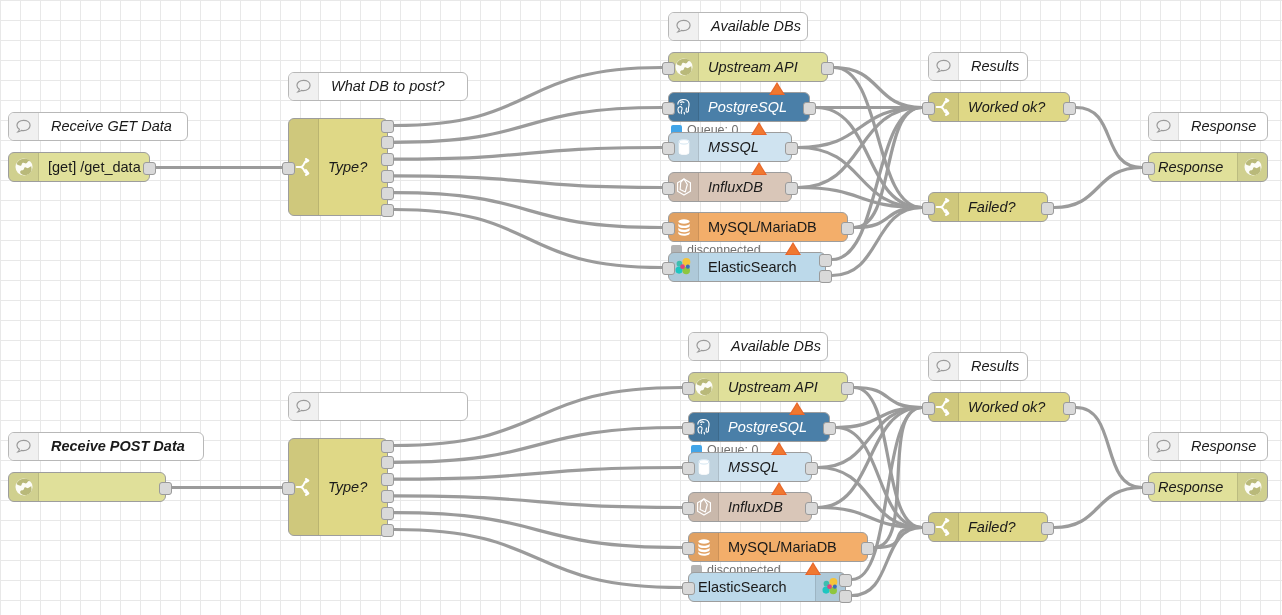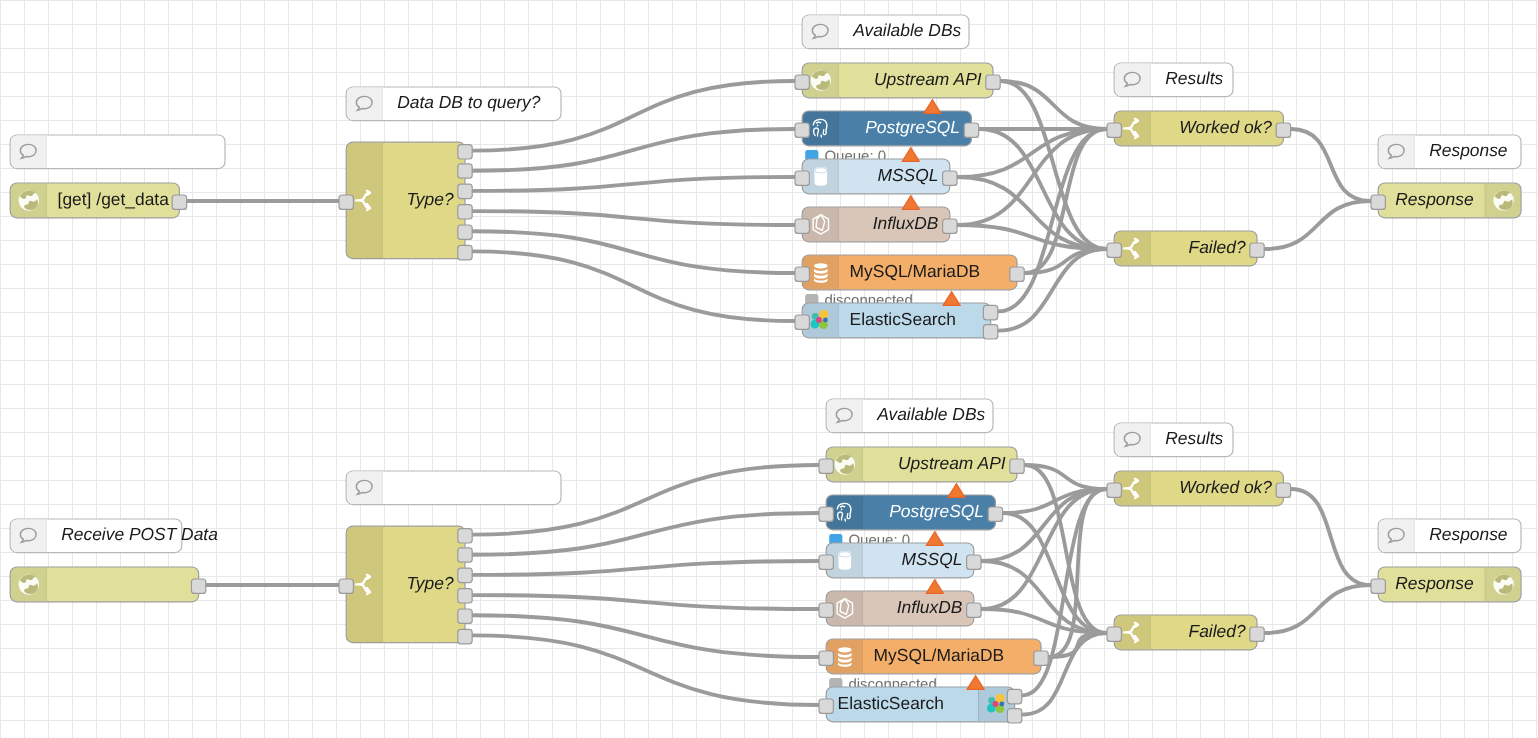--- a/index.html
+++ b/index.html
@@ -35,21 +35,21 @@
   }
   .node .label {
     flex: 1 1 auto;
     font-size: 14.5px;
     color: #1a1a1a;
     white-space: nowrap;
     overflow: hidden;
     padding: 0 9px;
     line-height: 28px;
   }
-  .node .label.italic { font-style: italic; text-align: right; }
+  .node .label.italic { font-style: italic; }
   .node .ic {
     width: 30px; height: 28px;
     display: flex; align-items: center; justify-content: center;
     flex: 0 0 30px;
     background: rgba(0,0,0,0.07);
     border-right: 1px solid rgba(0,0,0,0.10);
     border-radius: 5px 0 0 5px;
     overflow: hidden;
   }
   .node .ic.right {
@@ -175,28 +175,29 @@
       <path d="M1076,407.5 C1118,407.5 1100,487.5 1142,487.5"></path>
       <path d="M1054,527.5 C1102.4,527.5 1093.6,487.5 1142,487.5"></path>
     </svg>
   <div id="node-layer">
       <div class="comment" style="left: 8px; top: 112px; width: 180px;">
         <span class="ic">
           <svg width="19" height="19" viewBox="0 0 24 24">
             <path d="M12 4.2c-4.6 0-8.3 2.8-8.3 6.3 0 2 1.2 3.8 3.1 5-.2 1.1-.8 2.3-1.9 3.4 1.9-.3 3.5-1.1 4.6-2 .8.2 1.6.3 2.5.3 4.6 0 8.3-2.8 8.3-6.7S16.6 4.2 12 4.2z" fill="none" stroke="#9a9a9a" stroke-width="1.5"></path>
           </svg>
         </span>
+        <span class="label">Receive GET Data</span>
       </div>
       <div class="comment" style="left: 288px; top: 72px; width: 180px;">
         <span class="ic">
           <svg width="19" height="19" viewBox="0 0 24 24">
             <path d="M12 4.2c-4.6 0-8.3 2.8-8.3 6.3 0 2 1.2 3.8 3.1 5-.2 1.1-.8 2.3-1.9 3.4 1.9-.3 3.5-1.1 4.6-2 .8.2 1.6.3 2.5.3 4.6 0 8.3-2.8 8.3-6.7S16.6 4.2 12 4.2z" fill="none" stroke="#9a9a9a" stroke-width="1.5"></path>
           </svg>
         </span>
-        <span class="label">Data DB to query?</span>
+        <span class="label">What DB to post?</span>
       </div>
       <div class="comment" style="left: 668px; top: 12px; width: 140px;">
         <span class="ic">
           <svg width="19" height="19" viewBox="0 0 24 24">
             <path d="M12 4.2c-4.6 0-8.3 2.8-8.3 6.3 0 2 1.2 3.8 3.1 5-.2 1.1-.8 2.3-1.9 3.4 1.9-.3 3.5-1.1 4.6-2 .8.2 1.6.3 2.5.3 4.6 0 8.3-2.8 8.3-6.7S16.6 4.2 12 4.2z" fill="none" stroke="#9a9a9a" stroke-width="1.5"></path>
           </svg>
         </span>
         <span class="label">Available DBs</span>
       </div>
       <div class="comment" style="left: 928px; top: 52px; width: 100px;">
@@ -389,21 +390,21 @@
           <svg width="22" height="22" viewBox="0 0 24 24">
             <g fill="#fff">
               <circle cx="12" cy="12" r="9.3" fill="#fff" opacity="0.92"></circle>
               <path d="M4 9c2 .6 3 2 4.5 1.6C10 10.2 9 8 10.6 7.4 12 7 13 8.6 14.6 8c1.4-.5 1-2.4 2.6-2.6 1.2-.2 2 .8 2.6 1.8 -1-2-3-3.6-5.6-4.1C11 2.5 8 3.4 6 5.4 4.7 6.5 4.1 7.8 4 9z" fill="#b9b97a"></path>
               <path d="M20.2 11c-1.5.3-2.2 1.9-3.7 2.2-1.6.3-2.2-1.3-3.5-.8-1.2.5-.7 2.2-1.8 3-1 .8-2.2.1-3 .9 -.6.6-.3 1.6-.1 2.4 1.7 1.6 4.2 2.4 6.7 1.9 3.6-.7 6-3.9 5.4-7.6-.1-.7-.3-1.4-.6-2 z" fill="#b9b97a"></path>
             </g>
           </svg>
         </span>
         <div class="port in" style="top: 8.5px;"></div>
       </div>
-      <div class="comment" style="left: 8px; top: 432px; width: 144px;">
+      <div class="comment" style="left: 8px; top: 432px; width: 196px; font-weight: bold;">
         <span class="ic">
           <svg width="19" height="19" viewBox="0 0 24 24">
             <path d="M12 4.2c-4.6 0-8.3 2.8-8.3 6.3 0 2 1.2 3.8 3.1 5-.2 1.1-.8 2.3-1.9 3.4 1.9-.3 3.5-1.1 4.6-2 .8.2 1.6.3 2.5.3 4.6 0 8.3-2.8 8.3-6.7S16.6 4.2 12 4.2z" fill="none" stroke="#9a9a9a" stroke-width="1.5"></path>
           </svg>
         </span>
         <span class="label">Receive POST Data</span>
       </div>
       <div class="comment" style="left: 288px; top: 392px; width: 180px;">
         <span class="ic">
           <svg width="19" height="19" viewBox="0 0 24 24">

